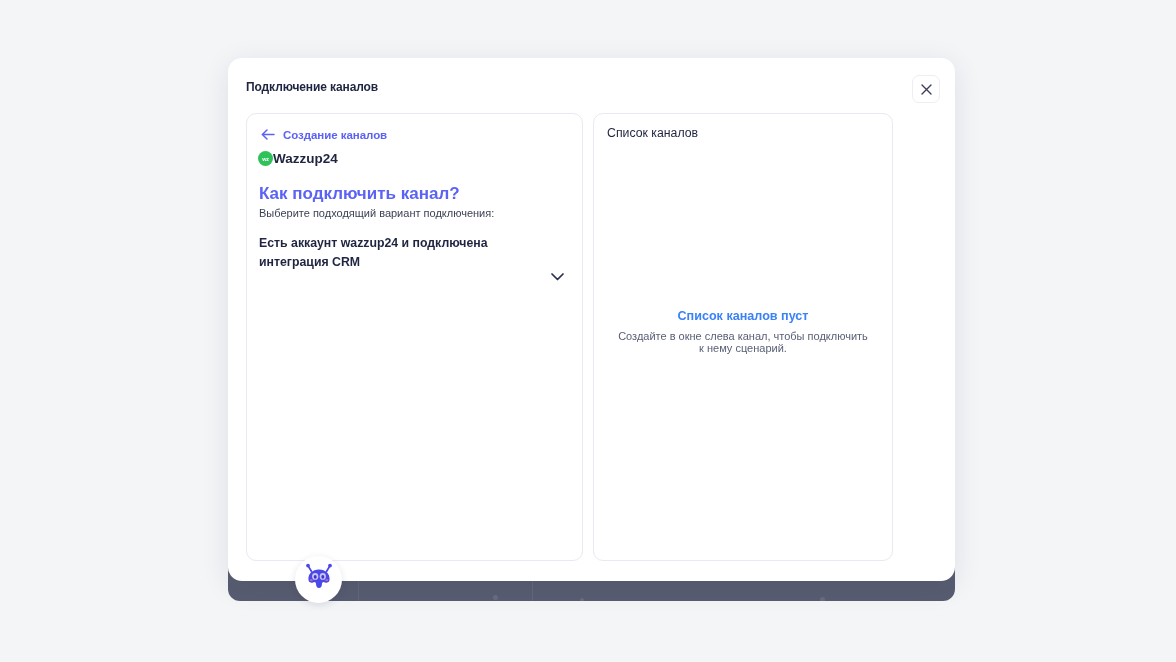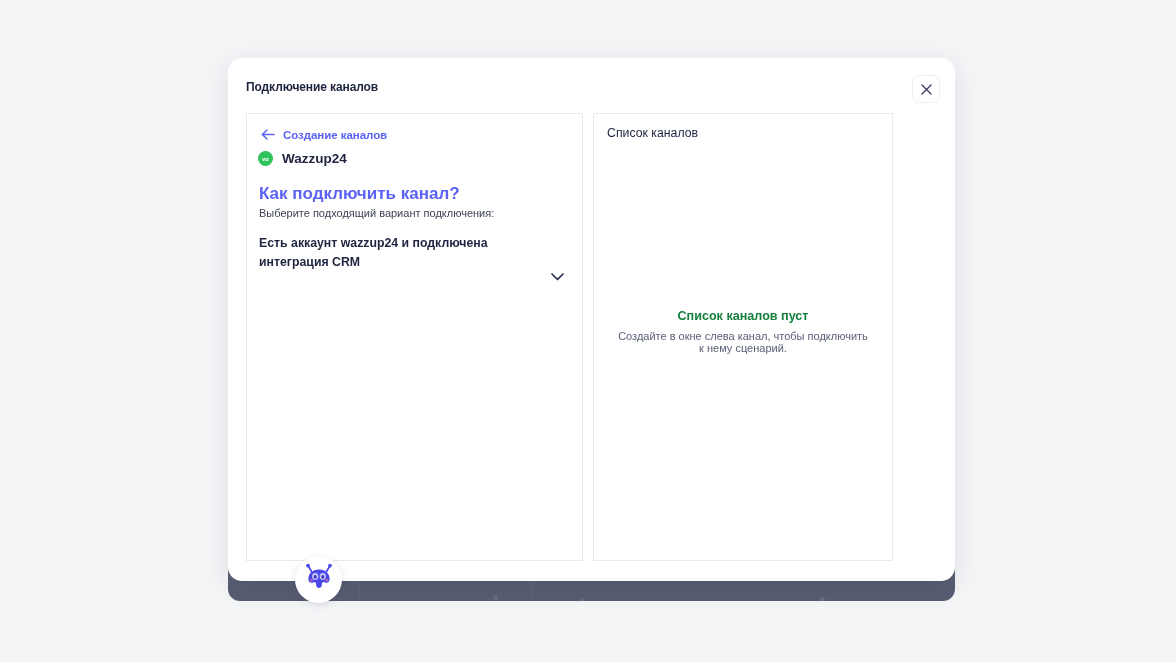--- a/index.html
+++ b/index.html
@@ -89,21 +89,21 @@
     cursor: pointer;
   }
   .close-btn svg { display: block; }
 
   
   .panel {
     position: absolute;
     top: 55px;
     background: #fff;
     border: 1px solid #e7e9f3;
-    border-radius: 0;
+    border-radius: 10px;
   }
   .panel-left  { left: 18px;  width: 337px; height: 448px; }
   .panel-right { left: 365px; width: 300px; height: 448px; }
 
   
   .back-link {
     position: absolute;
     left: 14px;
     top: 12px;
     display: flex;
@@ -118,21 +118,20 @@
     color: #5b62f4;
     letter-spacing: -0.05px;
   }
 
   .brand-row {
     position: absolute;
     left: 11px;
     top: 37px;
     display: flex;
     align-items: center;
-    gap: 9px;
   }
   .brand-badge {
     width: 15px;
     height: 15px;
     border-radius: 50%;
     background: #2fc25b;
     display: flex;
     align-items: center;
     justify-content: center;
     color: #ffffff;
@@ -213,21 +212,21 @@
     position: absolute;
     left: 0;
     right: 0;
     top: 195px;
     text-align: center;
     padding: 0 22px;
   }
   .empty-title {
     font-size: 12.6px;
     font-weight: bold;
-    color: #15803d;
+    color: #3b82f6;
     margin-bottom: 7px;
   }
   .empty-sub {
     font-size: 11px;
     color: #5a6076;
     line-height: 12px;
   }
 
   
   .bot {

